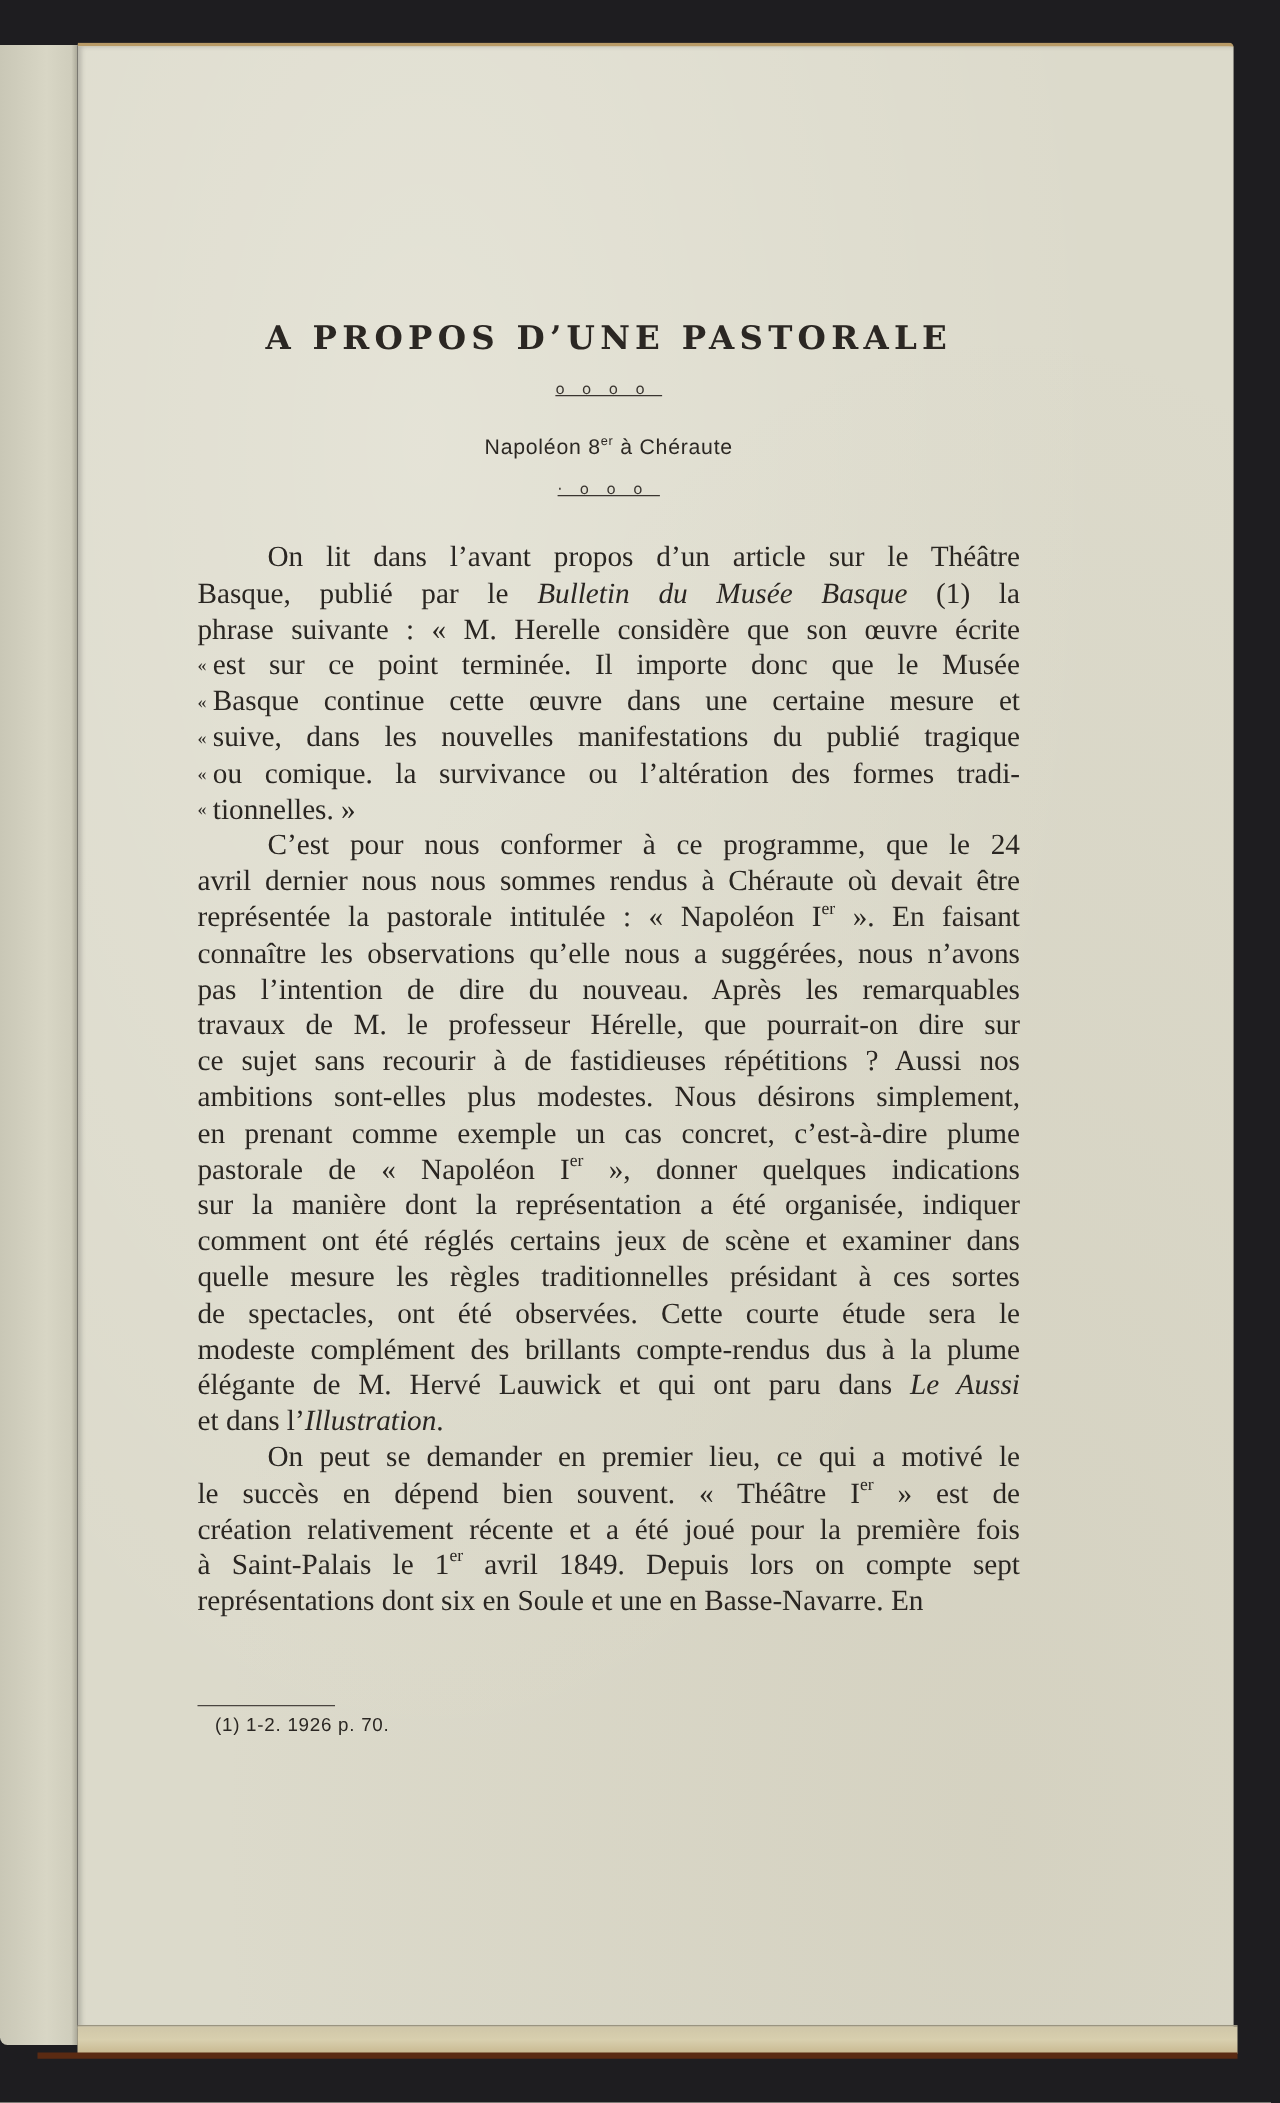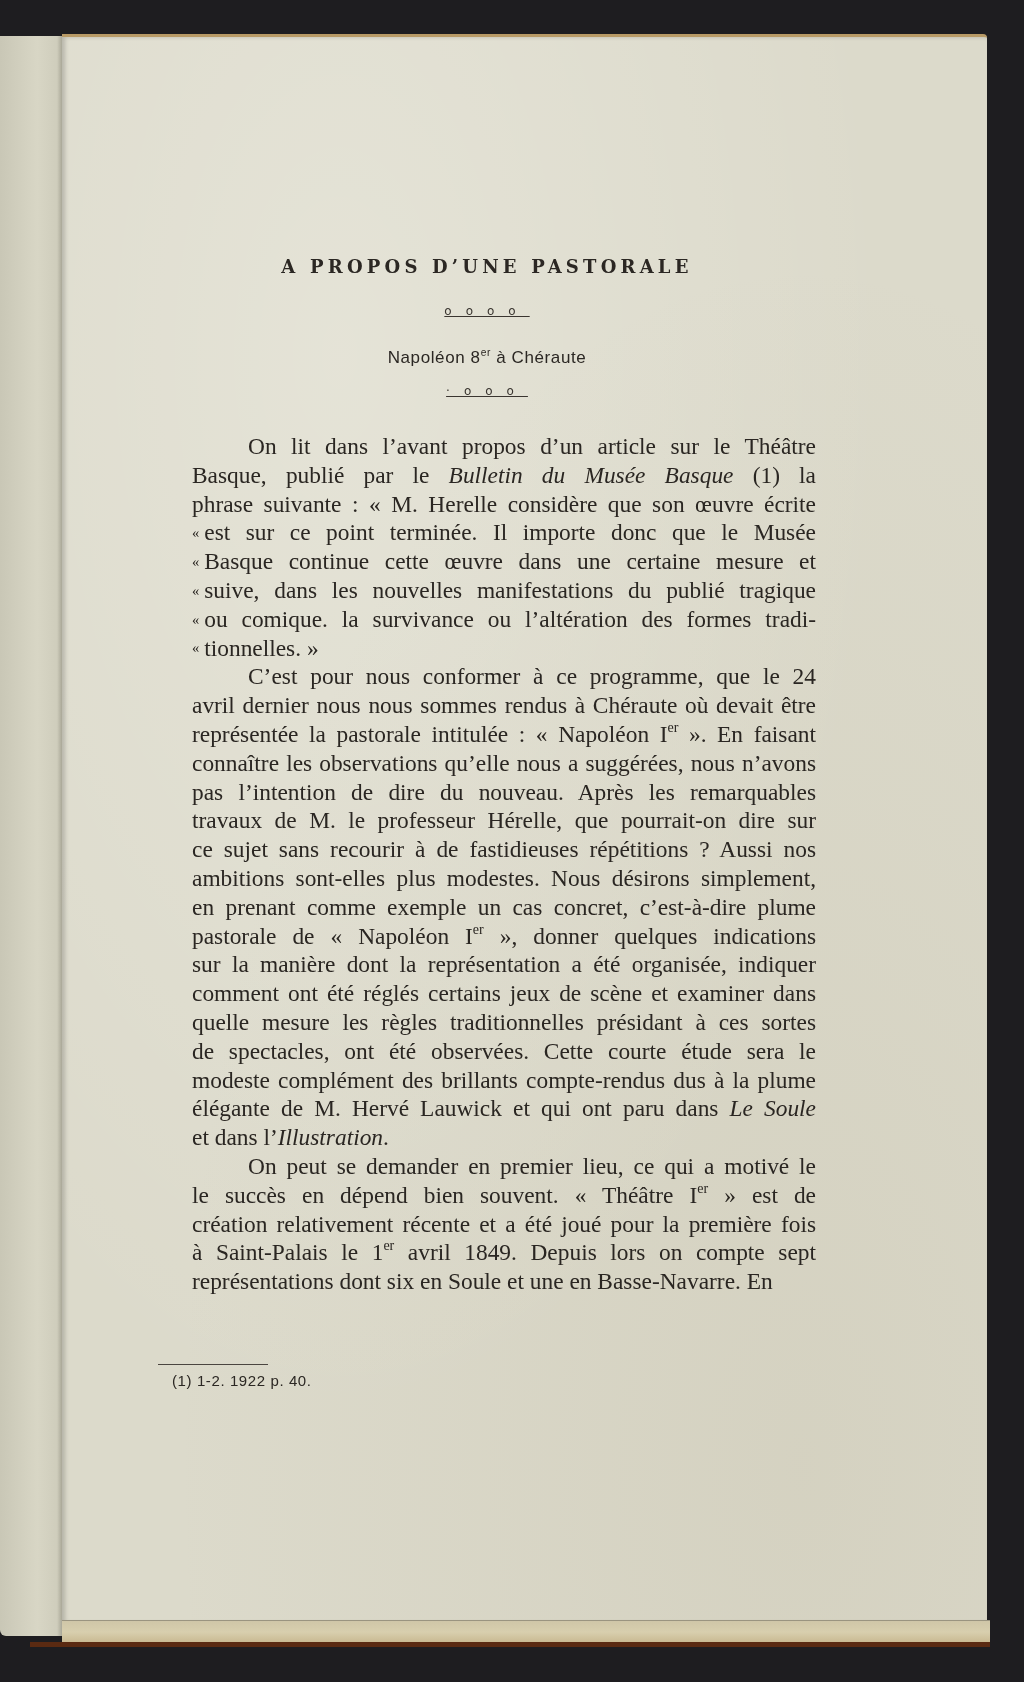--- a/index.html
+++ b/index.html
@@ -31,21 +31,21 @@
       position: absolute; left: 30px; top: 1642px; width: 960px; height: 5px;
       background: #5a2a12;
     }
     .content {
       position: absolute; left: 158px; top: 0; width: 658px;
       color: #2a2622;
     }
     .title {
       position: absolute; left: 0; top: 256px; width: 658px; text-align: center;
       font-family: "DejaVu Serif", serif; font-weight: bold;
-      font-size: 18px; letter-spacing: 4.2px; color: #2b2723;
+      font-size: 26px; letter-spacing: 4.2px; color: #2b2723;
     }
     .ornament {
       position: absolute; left: 0; width: 658px; text-align: center;
       font-family: "DejaVu Sans", sans-serif; font-size: 12px;
       letter-spacing: 14px; color: #3a3530; text-decoration: underline;
     }
     .orn-1 { top: 304px; }
     .orn-2 { top: 384px; }
     .subtitle {
       position: absolute; left: 0; top: 348px; width: 658px; text-align: center;
@@ -53,21 +53,21 @@
       color: #2b2723;
     }
     sup { font-size: 0.6em; line-height: 0; vertical-align: 0.7em; }
     .body {
       position: absolute; left: 0; top: 432px; width: 658px;
       font-family: "Liberation Serif", serif; font-size: 23.4px; line-height: 28.8px;
       color: #2a2622;
     }
     .line {
       display: block; height: 28.8px; white-space: nowrap;
-      text-align: justify; text-align-last: justify; margin-left: 34px;
+      text-align: justify; text-align-last: justify;
     }
     .line.last { text-align-last: left; }
     .line.indent { padding-left: 56px; }
     .q { font-size: 0.62em; letter-spacing: -1px; margin-right: 6px; vertical-align: 0.15em; }
     em { font-style: italic; }
     .footnote-rule {
       position: absolute; left: 158px; top: 1364px; width: 110px; height: 1px;
       background: #4a4540;
     }
     .footnote {
@@ -112,27 +112,27 @@
         <span class="line"><span>travaux de M. le professeur Hérelle, que pourrait-on dire sur</span></span>
         <span class="line"><span>ce sujet sans recourir à de fastidieuses répétitions ? Aussi nos</span></span>
         <span class="line"><span>ambitions sont-elles plus modestes. Nous désirons simplement,</span></span>
         <span class="line"><span>en prenant comme exemple un cas concret, c’est-à-dire plume</span></span>
         <span class="line"><span>pastorale de « Napoléon I</span><sup>er</sup><span> », donner quelques indications</span></span>
         <span class="line"><span>sur la manière dont la représentation a été organisée, indiquer</span></span>
         <span class="line"><span>comment ont été réglés certains jeux de scène et examiner dans</span></span>
         <span class="line"><span>quelle mesure les règles traditionnelles présidant à ces sortes</span></span>
         <span class="line"><span>de spectacles, ont été observées. Cette courte étude sera le</span></span>
         <span class="line"><span>modeste complément des brillants compte-rendus dus à la plume</span></span>
-        <span class="line"><span>élégante de M. Hervé Lauwick et qui ont paru dans </span><em>Le Soule</em></span>
+        <span class="line"><span>élégante de M. Hervé Lauwick et qui ont paru dans </span><em>Le Aussi</em></span>
         <span class="line last"><span>et dans l’</span><em>Illustration</em><span>.</span></span>
       </div>
       <div class="paragraph">
         <span class="line indent"><span>On peut se demander en premier lieu, ce qui a motivé le</span></span>
         <span class="line"><span>le succès en dépend bien souvent. « Théâtre I</span><sup>er</sup><span> » est de</span></span>
         <span class="line"><span>création relativement récente et a été joué pour la première fois</span></span>
         <span class="line"><span>à Saint-Palais le 1</span><sup>er</sup><span> avril 1849. Depuis lors on compte sept</span></span>
         <span class="line last"><span>représentations dont six en Soule et une en Basse-Navarre. En</span></span>
       </div>
     </div>
 </div>
 
 <div class="footnote-rule"></div>
-<div class="footnote">(1) 1-2. 1922 p. 40.</div>
+<div class="footnote">(1) 1-2. 1926 p. 70.</div>
 
 </body></html>

